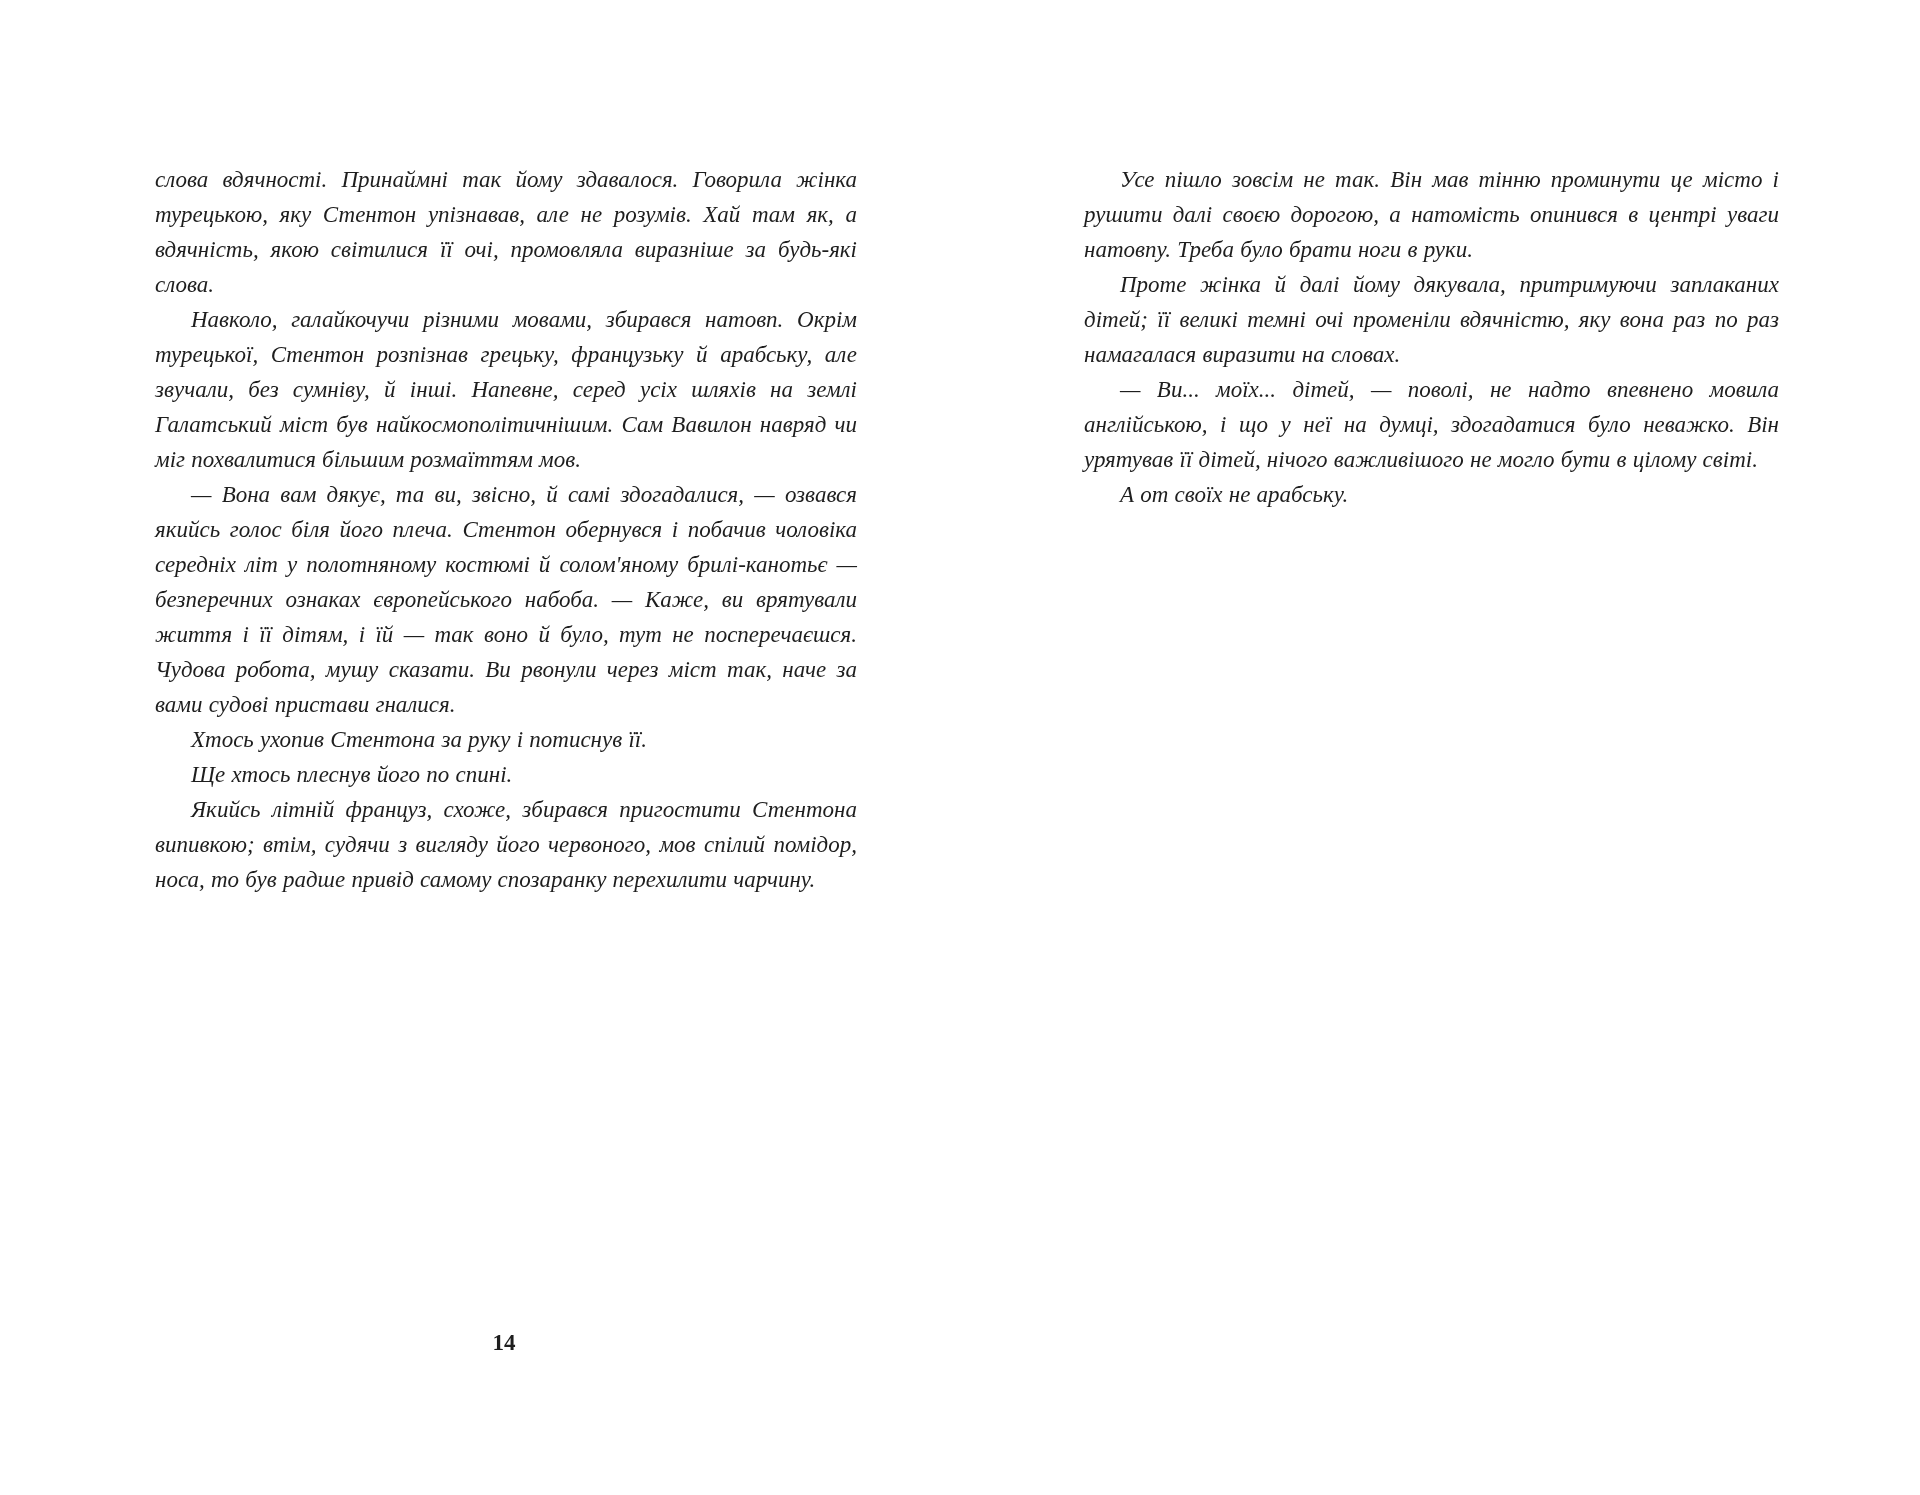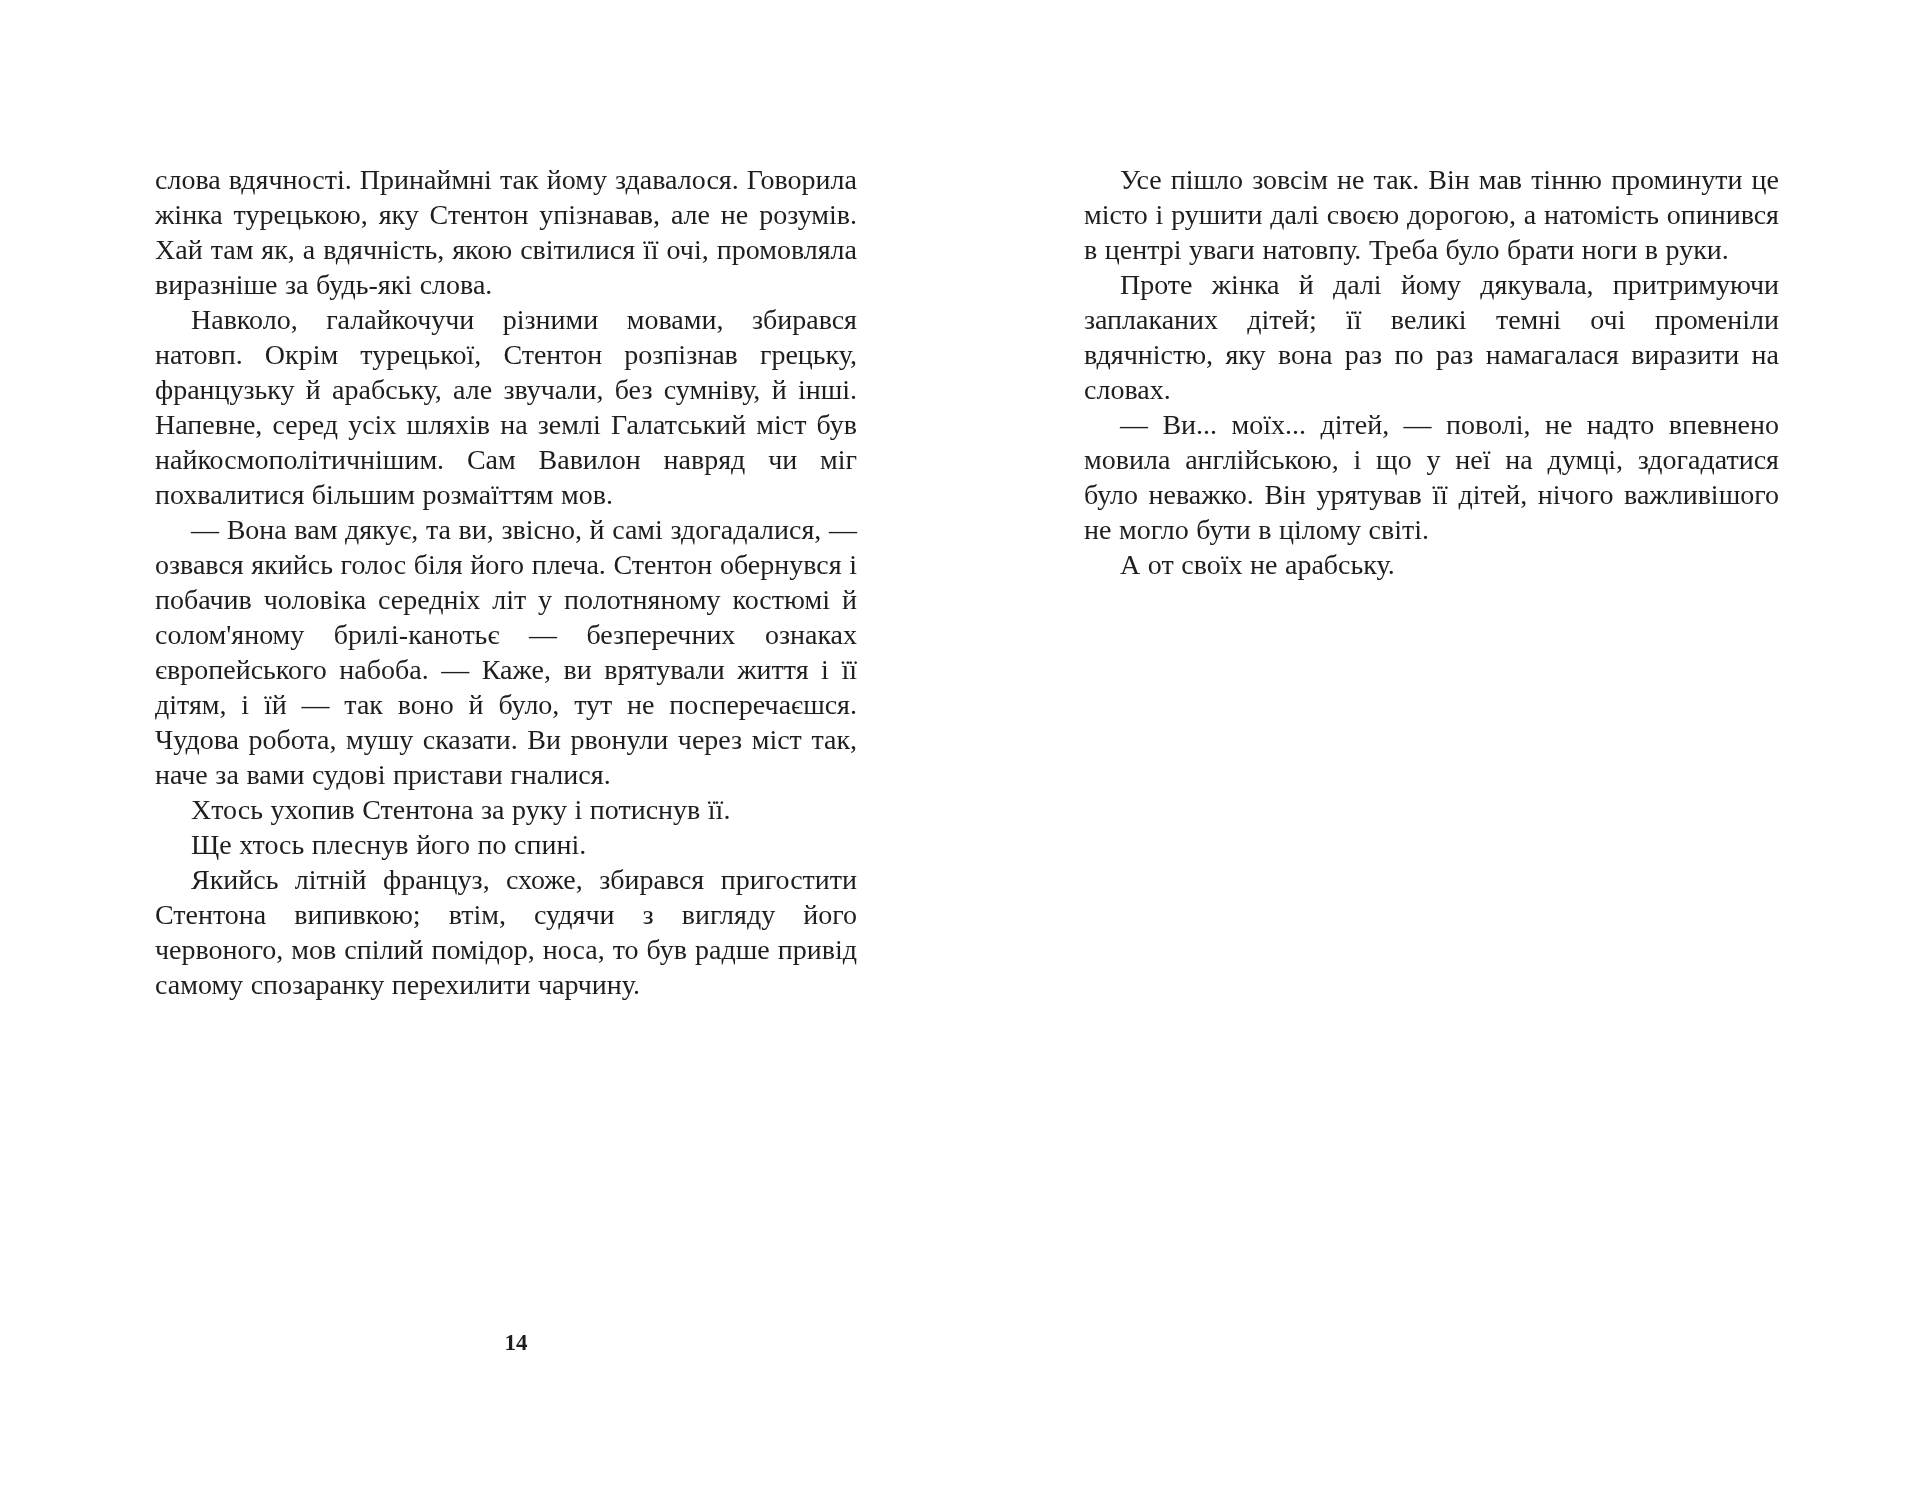--- a/index.html
+++ b/index.html
@@ -27,34 +27,35 @@
   .page-left {
     left: 155px;
     width: 702px;
   }
   .page-right {
     left: 1084px;
     width: 695px;
   }
   .para {
     margin: 0;
-    font-size: 28px;
+    font-size: 23px;
     line-height: 35px;
     text-align: justify;
     text-indent: 36px;
     hyphens: auto;
     -webkit-hyphens: auto;
     word-spacing: 0.02em;
+    font-style: italic;
   }
   .para.no-indent {
     text-indent: 0;
   }
   .page-number {
     position: absolute;
-    left: 165px;
+    left: 153px;
     width: 702px;
     top: 1330px;
     text-align: center;
     font-size: 23px;
     font-weight: bold;
     color: #1e1e1e;
   }
 </style>
 </head>
 <body>

